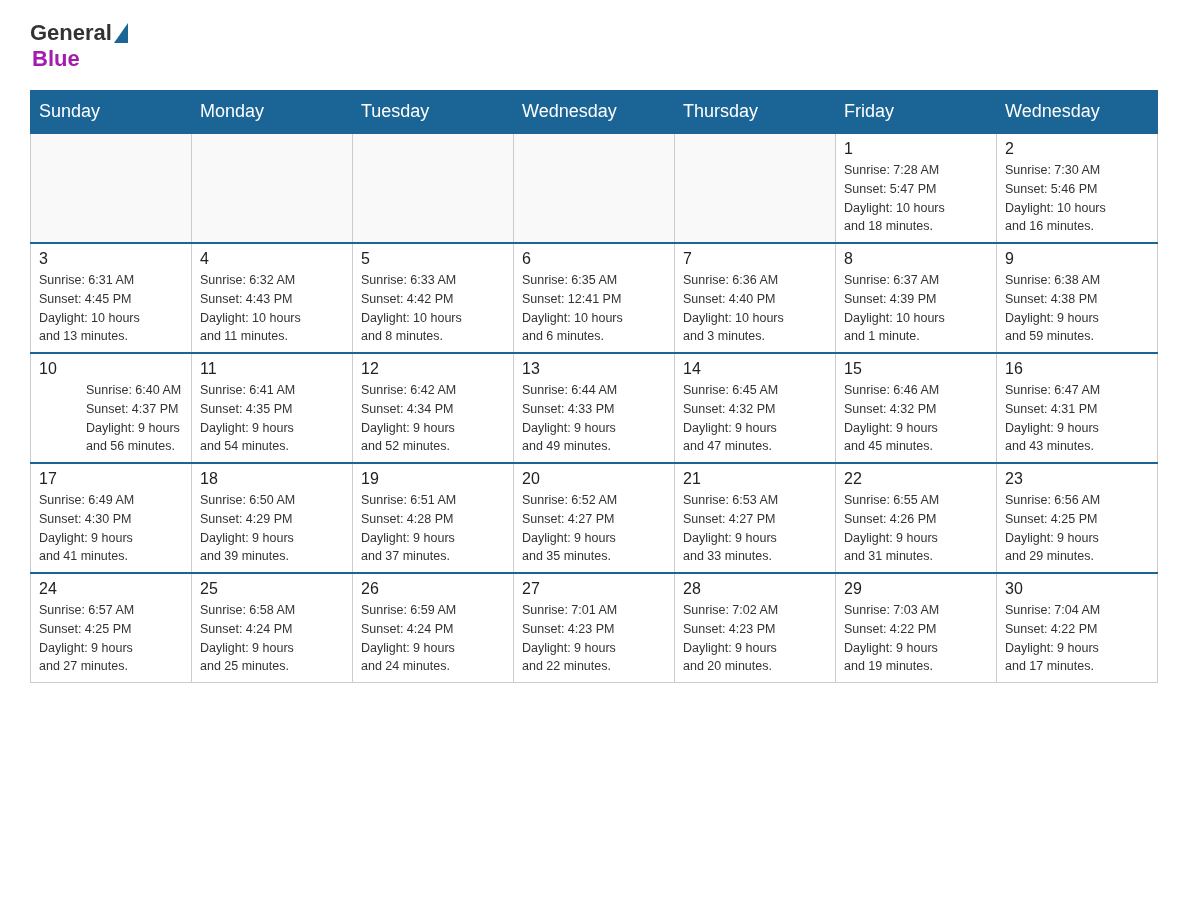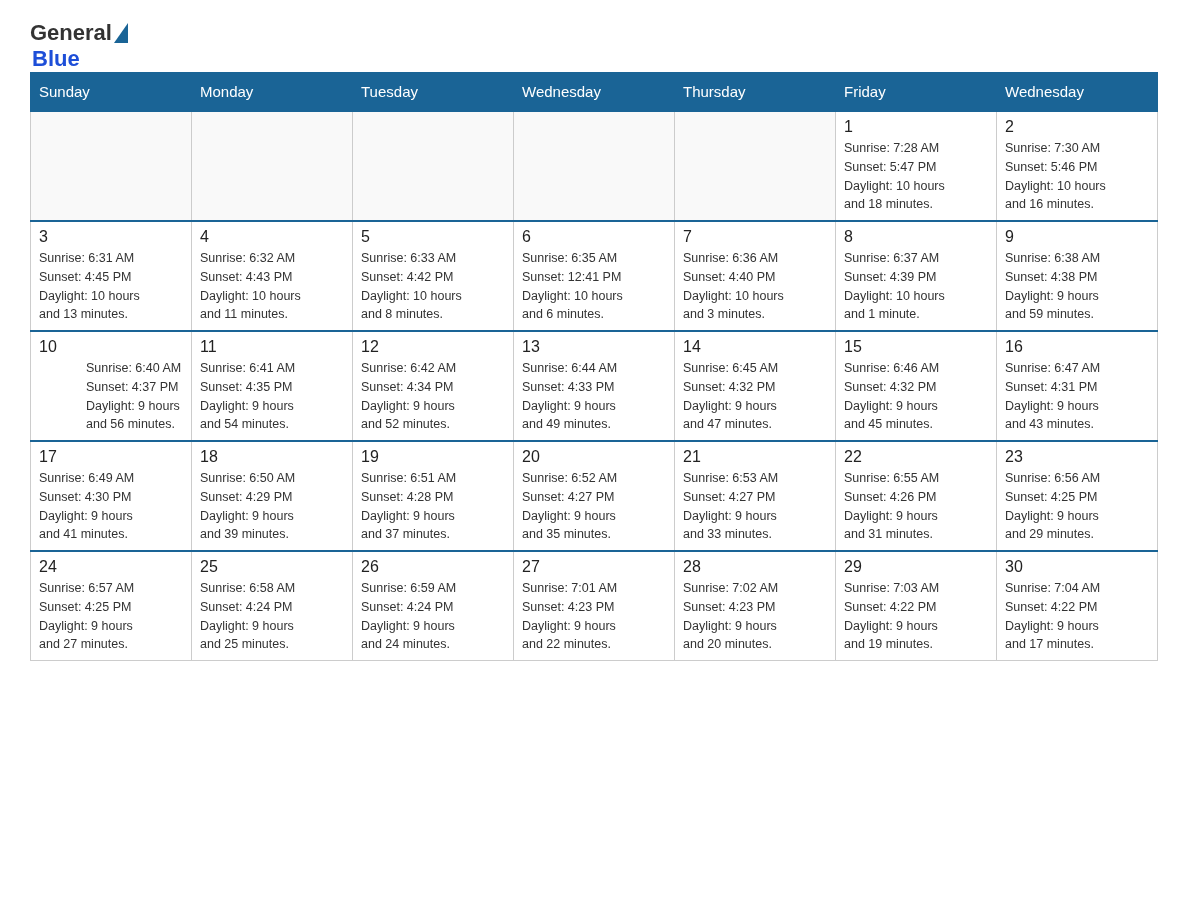--- a/index.html
+++ b/index.html
@@ -7,20 +7,21 @@
       font-family: Arial, sans-serif;
       background: #fff;
       padding: 20px 30px;
       width: 1188px;
       min-height: 918px;
     }
     .header {
       display: flex;
       justify-content: space-between;
       align-items: center;
+      margin-bottom: 18px;
     }
     .logo {
       display: flex;
       flex-direction: column;
       align-items: flex-start;
     }
     .logo-top {
       display: flex;
       align-items: center;
     }
@@ -32,21 +33,21 @@
     .logo-triangle {
       width: 0;
       height: 0;
       border-left: 14px solid transparent;
       border-bottom: 20px solid #1a6496;
       margin-left: 2px;
     }
     .logo-blue {
       font-size: 22px;
       font-weight: bold;
-      color: #1d4ed8;
+      color: #a21caf;
       margin-left: -2px;
     }
     .title-section {
       text-align: right;
     }
     .main-title {
       font-size: 48px;
       font-weight: normal;
       color: #222;
       line-height: 1.1;
@@ -59,21 +60,21 @@
     table {
       width: 100%;
       border-collapse: collapse;
       table-layout: fixed;
     }
     thead tr {
       background-color: #1a6496;
     }
     thead th {
       color: #fff;
-      font-size: 15px;
+      font-size: 18px;
       font-weight: normal;
       padding: 10px 8px;
       text-align: left;
       border: 1px solid #1a6496;
     }
     tbody td {
       vertical-align: top;
       padding: 6px 8px;
       border: 1px solid #ccc;
       font-size: 13px;

